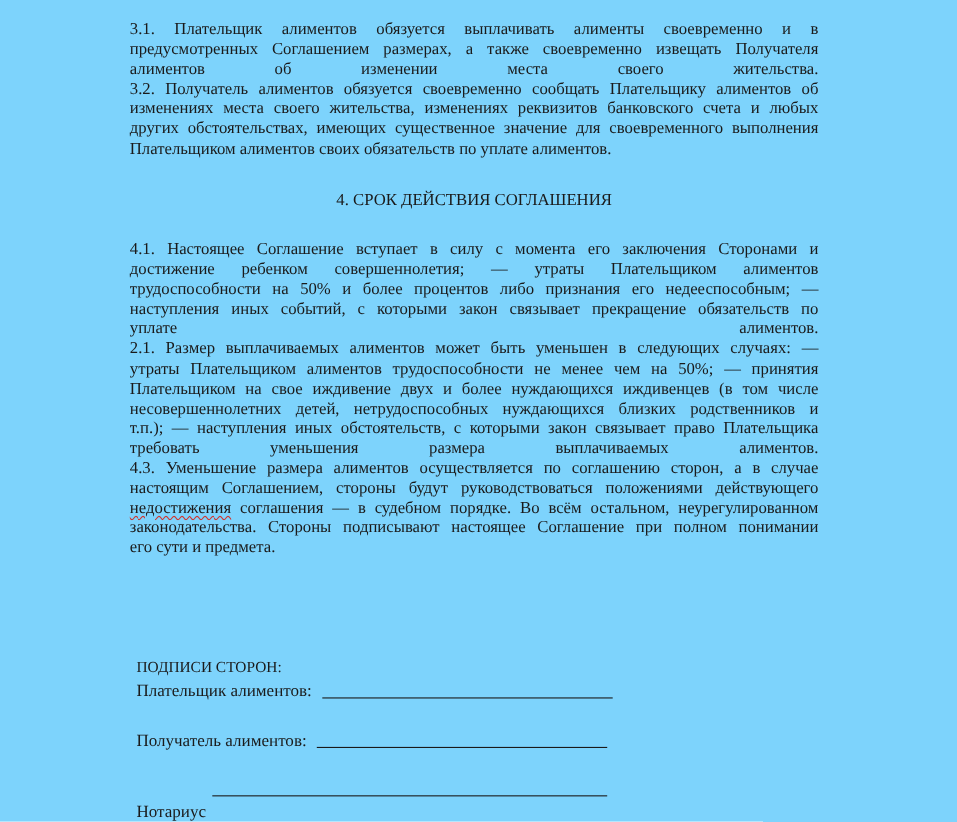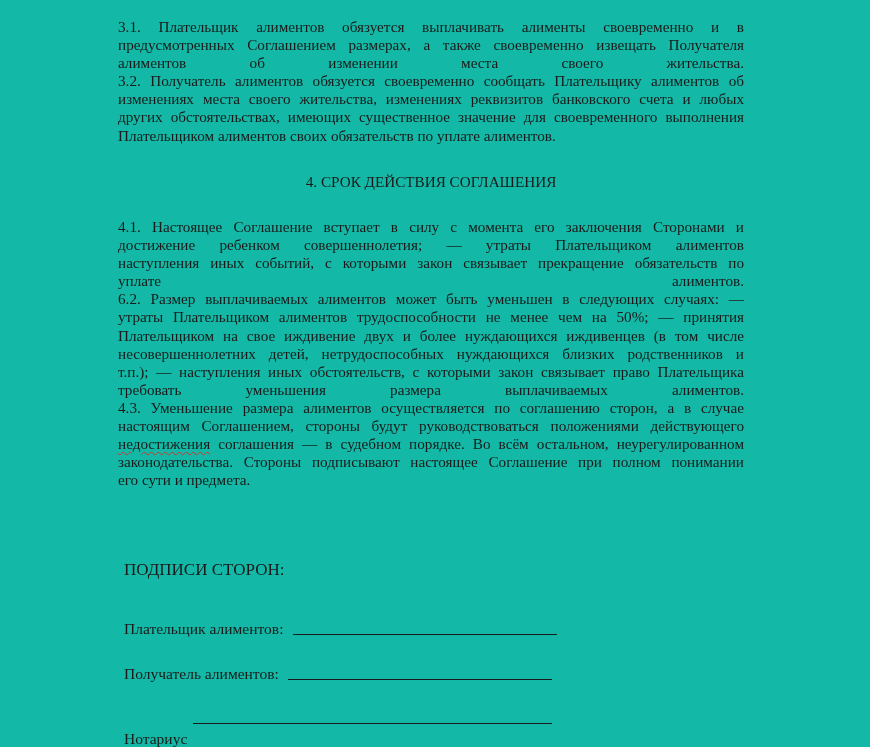--- a/index.html
+++ b/index.html
@@ -1,26 +1,26 @@
 <!DOCTYPE html>
 <html><head>
 <meta charset="utf-8">
 <style>
   html, body { margin: 0; padding: 0; background: #ffffff; }
   body { width: 870px; height: 747px; position: relative; overflow: hidden;
          font-family: "Liberation Serif", "DejaVu Serif", serif; color: #1a1a1a; }
-  .page { position: absolute; left: 0; top: 0; width: 870px; height: 747px; background: #14b8a6; }
+  .page { position: absolute; left: 0; top: 0; width: 870px; height: 747px; background: #7dd3fc; }
   .block { position: absolute; left: 118px; width: 626px; font-size: 15.2px; line-height: 18.1px; }
   .line { display: block; height: 18.1px; white-space: nowrap; }
   .j { text-align: justify; text-align-last: justify; white-space: normal; }
   .l { text-align: left; }
   .heading { position: absolute; left: 118px; width: 626px; top: 173px; text-align: center;
              font-size: 15.2px; line-height: 18px; }
   .spell { text-decoration: underline wavy #d0352f; text-decoration-thickness: 1px; text-underline-offset: 2px; }
-  .sig-title { position: absolute; left: 124px; top: 560px; font-size: 17px; }
+  .sig-title { position: absolute; left: 124px; top: 600px; font-size: 14px; }
   .sig-row { position: absolute; left: 124px; font-size: 15.5px; white-space: nowrap; }
   .sig-line { position: absolute; height: 0; border-top: 1.3px solid #1a1a1a; }
 </style>
 </head>
 <body>
 
 <div class="page">
 
   <div class="block" style="top:18px;">
     <span class="line j">3.1. Плательщик алиментов обязуется выплачивать алименты своевременно и в</span>
@@ -30,23 +30,24 @@
     <span class="line j">изменениях места своего жительства, изменениях реквизитов банковского счета и любых</span>
     <span class="line j">других обстоятельствах, имеющих существенное значение для своевременного выполнения</span>
     <span class="line l">Плательщиком алиментов своих обязательств по уплате алиментов.</span>
   </div>
 
   <div class="heading">4. СРОК ДЕЙСТВИЯ СОГЛАШЕНИЯ</div>
 
   <div class="block" style="top:218px;">
     <span class="line j">4.1. Настоящее Соглашение вступает в силу с момента его заключения Сторонами и</span>
     <span class="line j">достижение ребенком совершеннолетия; — утраты Плательщиком алиментов</span>
+    <span class="line j">трудоспособности на 50% и более процентов либо признания его недееспособным; —</span>
     <span class="line j">наступления иных событий, с которыми закон связывает прекращение обязательств по</span>
     <span class="line j">уплате алиментов.</span>
-    <span class="line j">6.2. Размер выплачиваемых алиментов может быть уменьшен в следующих случаях: —</span>
+    <span class="line j">2.1. Размер выплачиваемых алиментов может быть уменьшен в следующих случаях: —</span>
     <span class="line j">утраты Плательщиком алиментов трудоспособности не менее чем на 50%; — принятия</span>
     <span class="line j">Плательщиком на свое иждивение двух и более нуждающихся иждивенцев (в том числе</span>
     <span class="line j">несовершеннолетних детей, нетрудоспособных нуждающихся близких родственников и</span>
     <span class="line j">т.п.); — наступления иных обстоятельств, с которыми закон связывает право Плательщика</span>
     <span class="line j">требовать уменьшения размера выплачиваемых алиментов.</span>
     <span class="line j">4.3. Уменьшение размера алиментов осуществляется по соглашению сторон, а в случае</span>
     <span class="line j">настоящим Соглашением, стороны будут руководствоваться положениями действующего</span>
     <span class="line j"><span class="spell">недостижения</span> <span>соглашения — в судебном порядке. Во всём остальном, неурегулированном</span></span>
     <span class="line j">законодательства. Стороны подписывают настоящее Соглашение при полном понимании</span>
     <span class="line l">его сути и предмета.</span>

